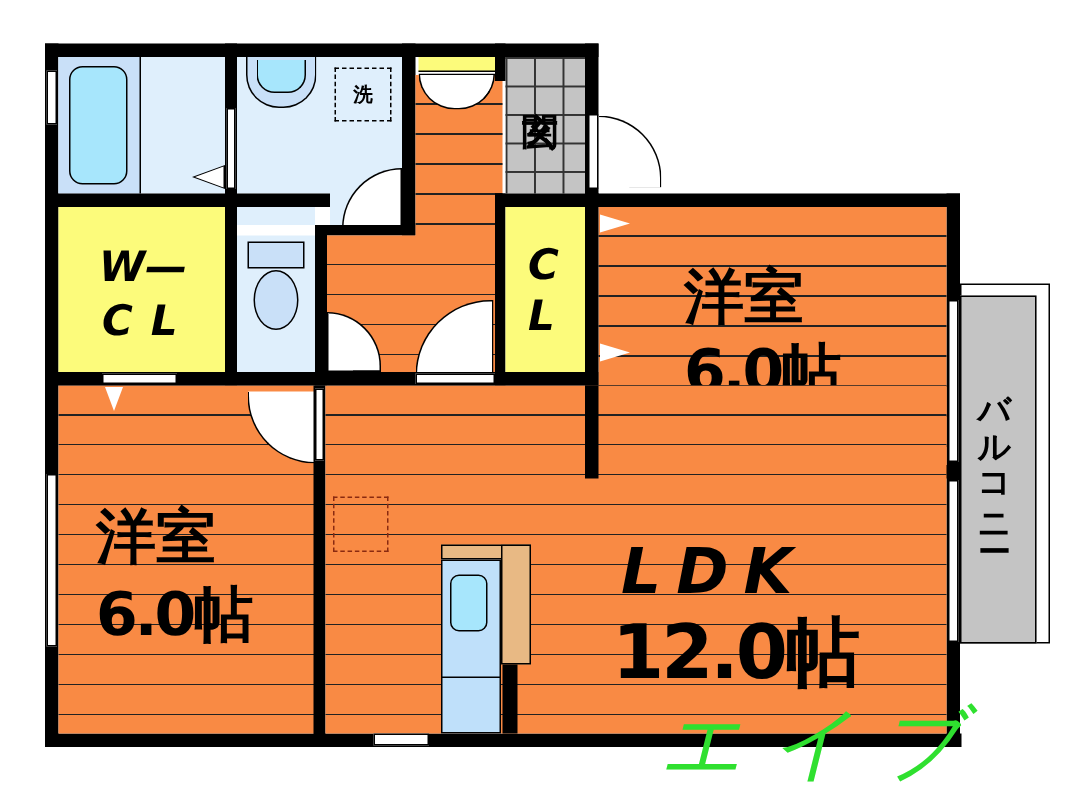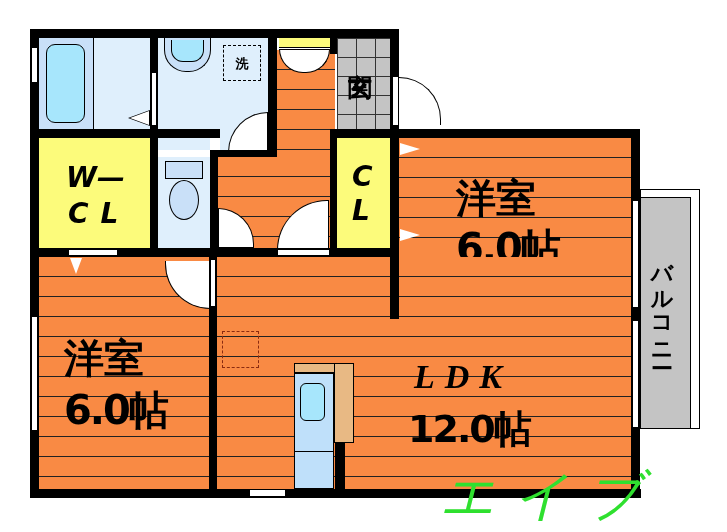--- a/index.html
+++ b/index.html
@@ -110,17 +110,17 @@
 
 <div class="abs floor" style="left:217px;top:257px;width:414px;height:232px;"></div>
 <div class="abs wall" style="left:390px;top:257px;width:9px;height:62px;"></div>
 <div class="abs" style="left:222px;top:331px;width:37px;height:37px;border:1px dashed #8a2a10;"></div>
 <div class="abs" style="left:294px;top:363px;width:60px;height:10px;background:#e8b984;border:1px solid #000;"></div>
 <div class="abs" style="left:334px;top:363px;width:20px;height:80px;background:#e8b984;border:1px solid #000;"></div>
 <div class="abs" style="left:294px;top:373px;width:40px;height:116px;background:#bfe0fa;border:1px solid #000;"></div>
 <div class="abs" style="left:300px;top:383px;width:25px;height:38px;background:#a7e6fc;border:1px solid #000;border-radius:6px;"></div>
 <div class="abs" style="left:294px;top:451px;width:40px;height:1px;background:#000;"></div>
 <div class="abs wall" style="left:335px;top:443px;width:10px;height:46px;"></div>
-<div class="abs label" style="left:414px;top:360px;font-size:34px;font-style:italic;letter-spacing:10px;font-family:Liberation Serif, serif;">LDK</div>
-<div class="abs label" style="left:408px;top:410px;font-size:38px;letter-spacing:-2px;text-align:right;">12.0帖</div>
+<div class="abs label" style="left:414px;top:360px;font-size:42px;font-style:italic;letter-spacing:10px;">LDK</div>
+<div class="abs label" style="left:408px;top:410px;font-size:50px;letter-spacing:-2px;text-align:right;">12.0帖</div>
 <div class="abs win" style="left:249px;top:489px;width:37px;height:8px;"></div>
 
 <div class="abs wm" style="left:440px;top:460px;">エイブル</div>
 
 </body></html>

